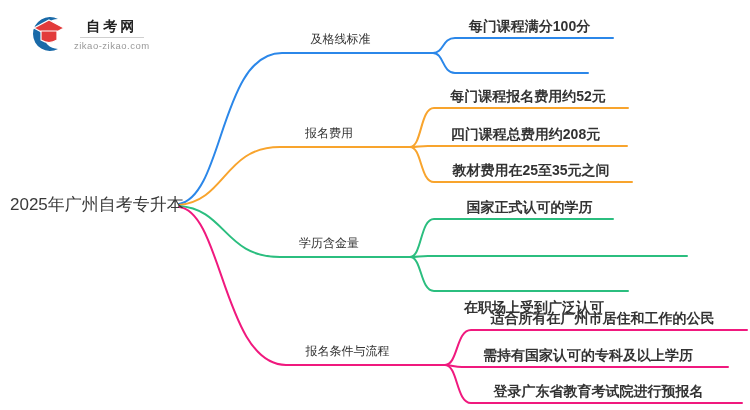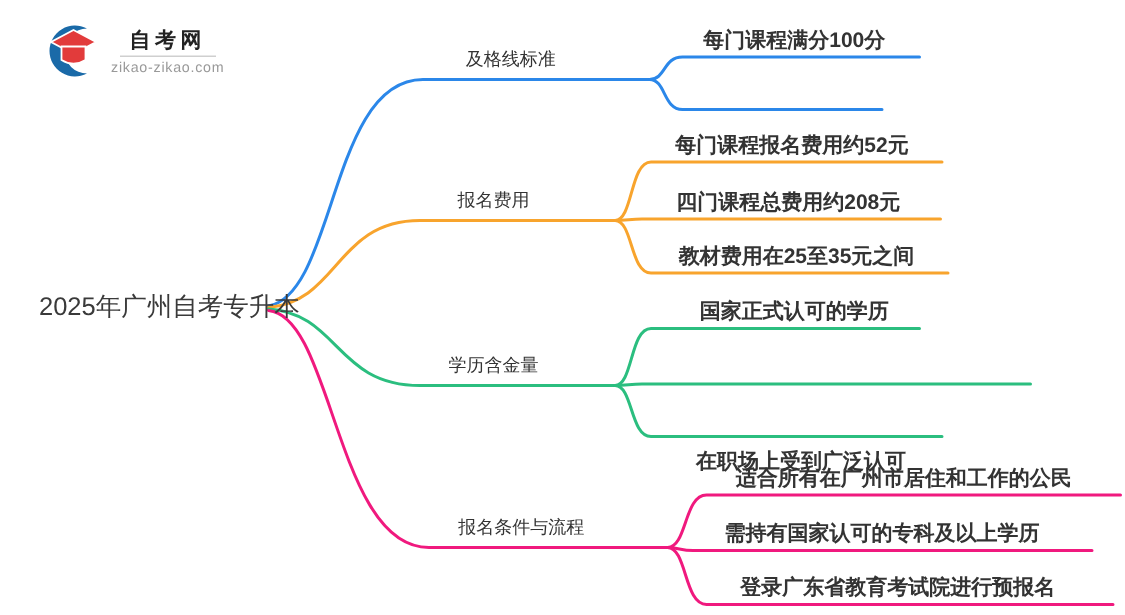--- a/index.html
+++ b/index.html
@@ -65,21 +65,21 @@
       <polygon points="21,6 36,14 21,22 6,14" stroke="#ffffff" stroke-width="1.2" fill="#e23b3b"></polygon>
       <path d="M13,17 L29,17 L29,26 Q21,31 13,26 Z" stroke="#ffffff" stroke-width="1.2" fill="#e23b3b"></path>
     </svg>
     <div class="logo-text">
       <div class="logo-title">自考网</div>
       <div class="logo-divider"></div>
       <div class="logo-domain">zikao-zikao.com</div>
     </div>
   </div>
 
-  <div class="node root-label" style="left:26px;top:195px;width:168px;">2025年广州自考专升本</div>
+  <div class="node root-label" style="left:10px;top:195px;width:168px;">2025年广州自考专升本</div>
 
   <div class="node branch-label" style="left:248px;top:30px;width:185px;">及格线标准</div>
   <div class="node branch-label" style="left:248px;top:124px;width:162px;">报名费用</div>
   <div class="node branch-label" style="left:248px;top:234px;width:162px;">学历含金量</div>
   <div class="node branch-label" style="left:250px;top:342px;width:195px;">报名条件与流程</div>
 
   <div class="node leaf-label" style="left:446px;top:17px;width:167px;">每门课程满分100分</div>
 
   <div class="node leaf-label" style="left:428px;top:87px;width:200px;">每门课程报名费用约52元</div>
   <div class="node leaf-label" style="left:424px;top:125px;width:203px;">四门课程总费用约208元</div>

